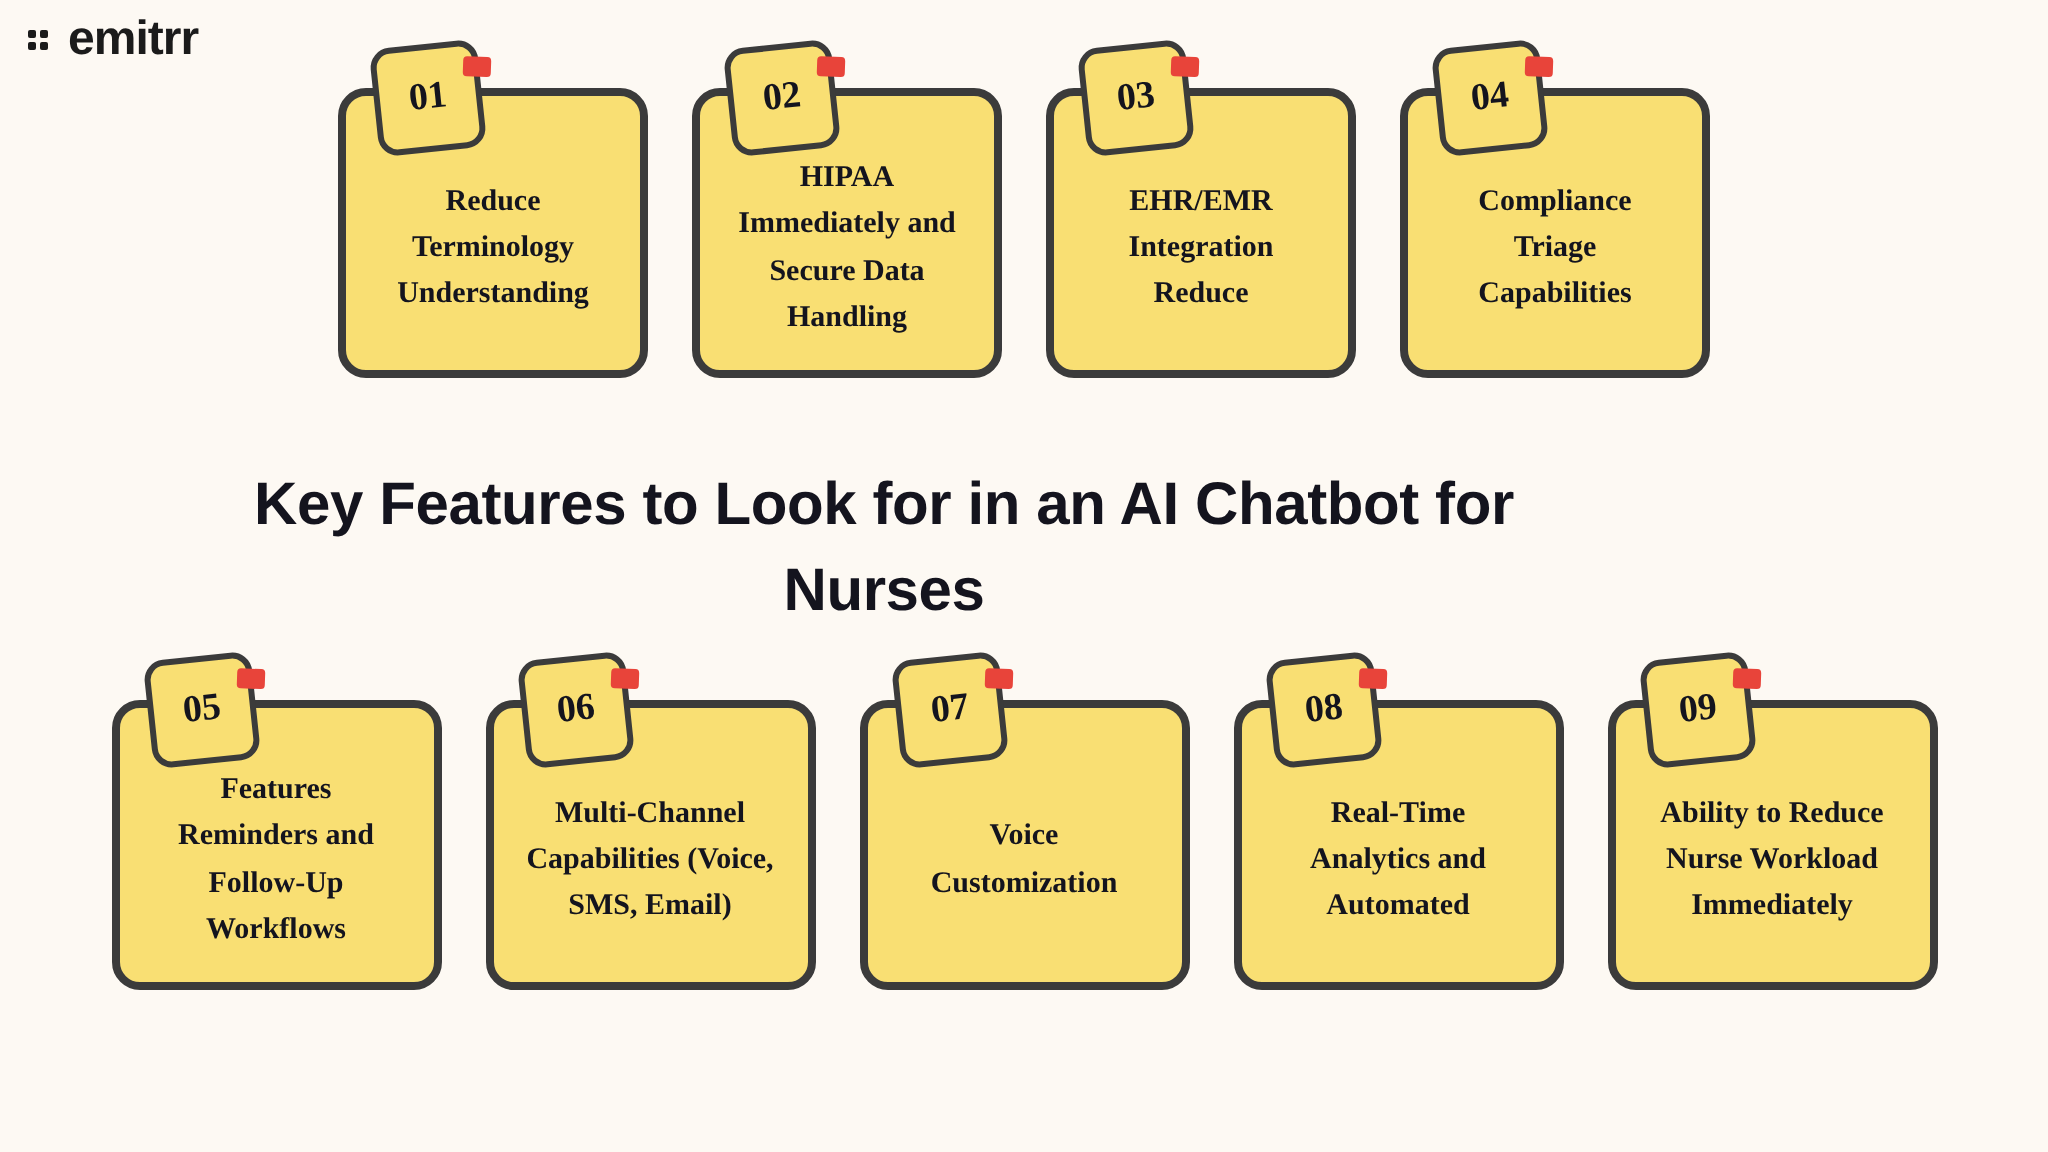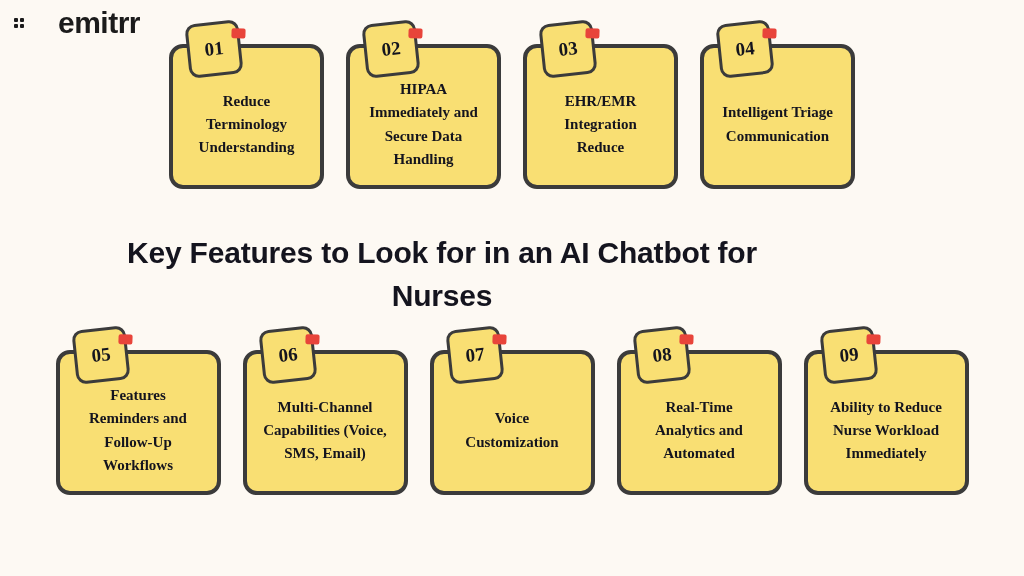--- a/index.html
+++ b/index.html
@@ -36,26 +36,25 @@
     height: 4px;
     background: #1b1b1b;
     border-radius: 1px;
     display: block;
   }
   #logo .mark i:nth-child(1) { left: 0;  top: 3px; }
   #logo .mark i:nth-child(2) { left: 0;  top: 9px; }
   #logo .mark i:nth-child(3) { left: 6px; top: 3px; }
   #logo .mark i:nth-child(4) { left: 6px; top: 9px; }
   #logo .word {
-    font-size: 30px;
+    font-size: 24px;
     font-weight: 700;
     color: #1b1b1b;
     letter-spacing: -0.5px;
     line-height: 1;
-    margin-left: 24px;
   }
 
   
   .row {
     position: absolute;
     display: flex;
     justify-content: center;
     align-items: flex-start;
   }
   #row-top {
@@ -193,21 +192,21 @@
   <div class="card-wrap">
     <div class="tag">03</div>
     <div class="card">
       <div class="label">EHR/EMR Integration Reduce</div>
     </div>
   </div>
 
   <div class="card-wrap">
     <div class="tag">04</div>
     <div class="card">
-      <div class="label">Intelligent Triage Communication</div>
+      <div class="label">Compliance Triage Capabilities</div>
     </div>
   </div>
 
 </div>
 
 <div id="headline">Key Features to Look for in an AI Chatbot for Nurses</div>
 
 <div class="row bot" id="row-bottom">
 
   <div class="card-wrap">

